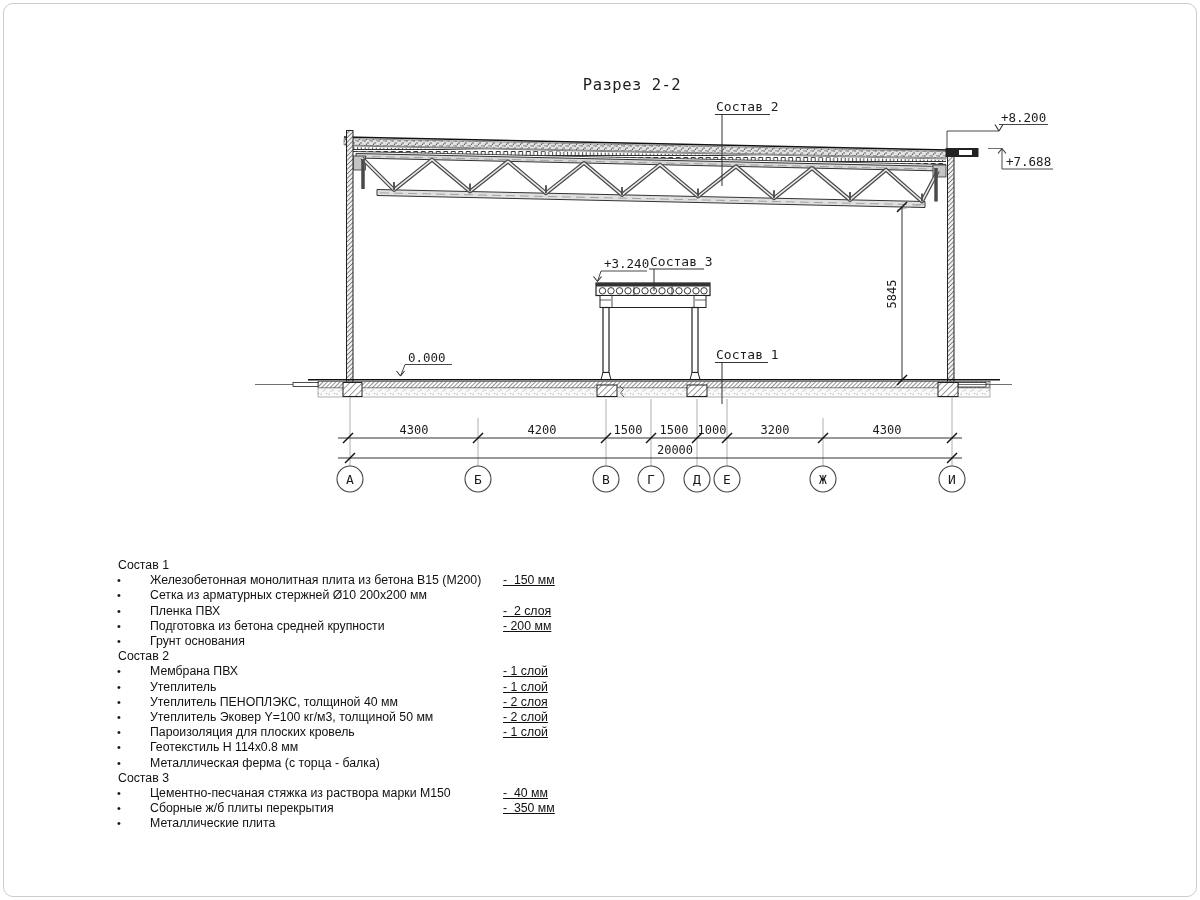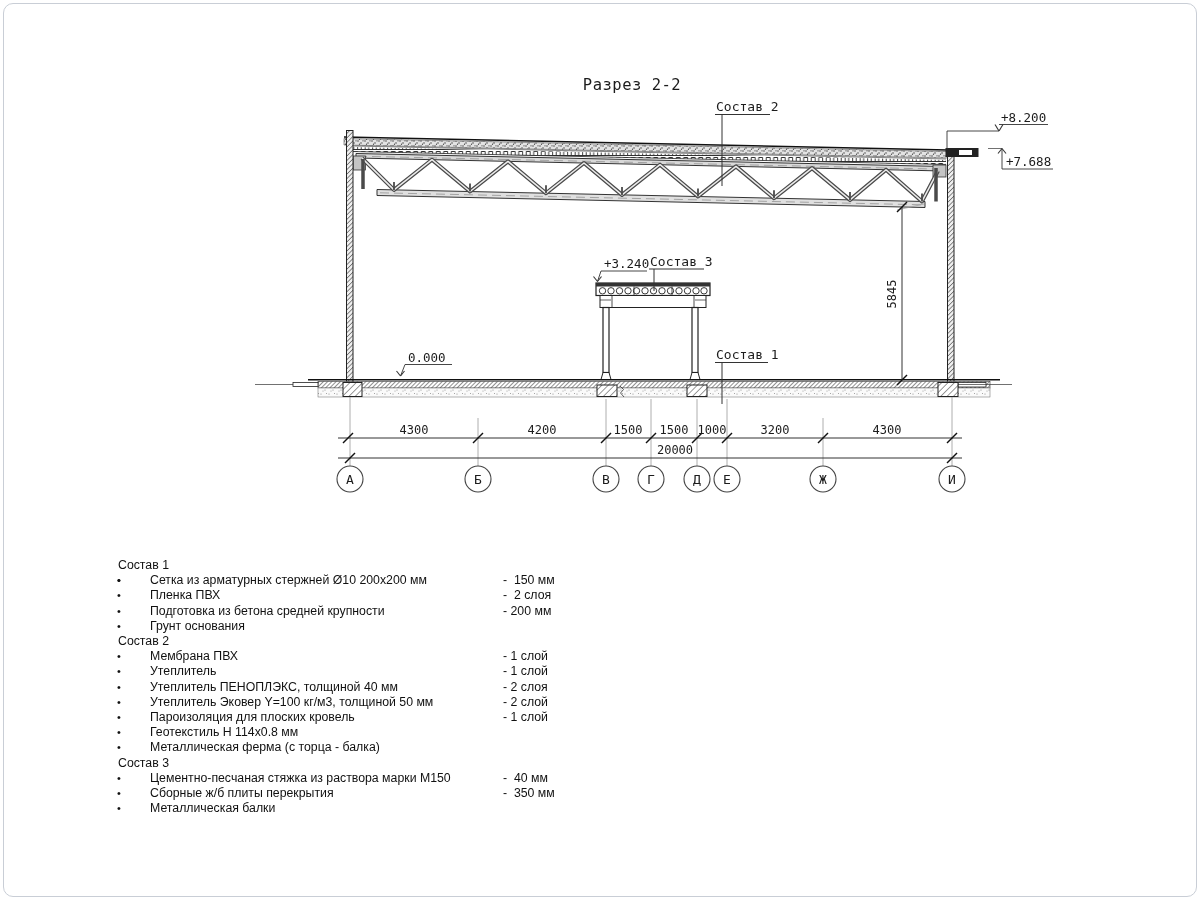--- a/index.html
+++ b/index.html
@@ -9,21 +9,21 @@
   svg text{font-family:"DejaVu Sans Mono",monospace;fill:#1c1c1c;}
   .t-title{font-size:15.5px;letter-spacing:.5px;}
   .t-label{font-size:13px;}
   .t-elev{font-size:12.5px;}
   .t-dim{font-size:12px;}
   .t-axis{font-size:13px;}
   .legend{position:absolute;left:112px;top:558px;width:480px;font-size:12.3px;line-height:15.2px;color:#111;}
   .lhead{padding-left:6px;}
   .lrow{position:relative;padding-left:38px;}
   .bullet{position:absolute;left:5px;font-size:11px;}
-  .qty{position:absolute;left:391px;top:0;white-space:pre;}
+  .qty{position:absolute;left:391px;top:0;white-space:pre;text-decoration:underline;}
 </style>
 </head>
 <body>
 
 <div class="frame"></div>
 
 <svg width="1200" height="900" viewBox="0 0 1200 900">
   <defs>
     <pattern id="wallhatch" width="3.2" height="3.2" patternUnits="userSpaceOnUse" patternTransform="rotate(45)">
       <rect width="3.2" height="3.2" fill="#efefef"></rect>
@@ -260,32 +260,32 @@
   </g>
   <g>
     <text class="t-label" x="716" y="359">Состав 1</text>
     <line x1="715" y1="362.5" x2="768" y2="362.5" stroke="#333" stroke-width="1"></line>
     <line x1="722" y1="362.5" x2="722" y2="404" stroke="#333" stroke-width="1"></line>
   </g>
 </svg>
 
 <div class="legend">
   <div class="lhead">Состав 1</div>
-  <div class="lrow"><span class="bullet">•</span><span class="qty">-  150 мм</span></div>
+  <div class="lrow"><span class="bullet">•</span><span>Железобетонная монолитная плита из бетона В15 (М200)</span><span class="qty">-  150 мм</span></div>
   <div class="lrow"><span class="bullet">•</span><span>Сетка из арматурных стержней Ø10 200x200 мм</span><span class="qty"></span></div>
   <div class="lrow"><span class="bullet">•</span><span>Пленка ПВХ</span><span class="qty">-  2 слоя</span></div>
   <div class="lrow"><span class="bullet">•</span><span>Подготовка из бетона средней крупности</span><span class="qty">- 200 мм</span></div>
   <div class="lrow"><span class="bullet">•</span><span>Грунт основания</span><span class="qty"></span></div>
 
   <div class="lhead">Состав 2</div>
   <div class="lrow"><span class="bullet">•</span><span>Мембрана ПВХ</span><span class="qty">- 1 слой</span></div>
   <div class="lrow"><span class="bullet">•</span><span>Утеплитель</span><span class="qty">- 1 слой</span></div>
   <div class="lrow"><span class="bullet">•</span><span>Утеплитель ПЕНОПЛЭКС, толщиной 40 мм</span><span class="qty">- 2 слоя</span></div>
   <div class="lrow"><span class="bullet">•</span><span>Утеплитель Эковер Y=100 кг/м3, толщиной 50 мм</span><span class="qty">- 2 слой</span></div>
   <div class="lrow"><span class="bullet">•</span><span>Пароизоляция для плоских кровель</span><span class="qty">- 1 слой</span></div>
   <div class="lrow"><span class="bullet">•</span><span>Геотекстиль Н 114x0.8 мм</span><span class="qty"></span></div>
   <div class="lrow"><span class="bullet">•</span><span>Металлическая ферма (с торца - балка)</span><span class="qty"></span></div>
 
   <div class="lhead">Состав 3</div>
   <div class="lrow"><span class="bullet">•</span><span>Цементно-песчаная стяжка из раствора марки М150</span><span class="qty">-  40 мм</span></div>
   <div class="lrow"><span class="bullet">•</span><span>Сборные ж/б плиты перекрытия</span><span class="qty">-  350 мм</span></div>
-  <div class="lrow"><span class="bullet">•</span><span>Металлическая балки</span><span class="qty"></span></div>
+  <div class="lrow"><span class="bullet">•</span><span>Металлические плита</span><span class="qty"></span></div>
 </div>
 
 </body></html>

